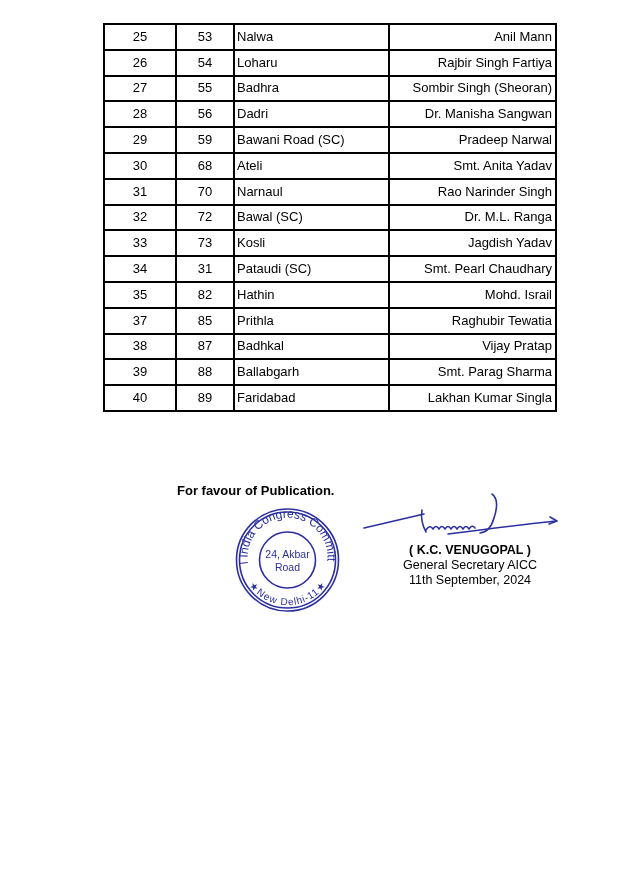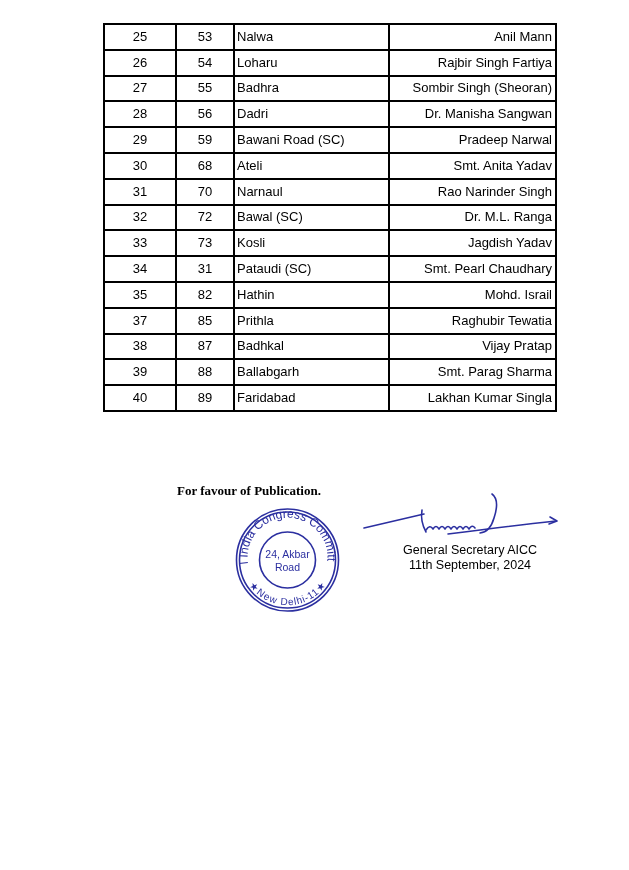--- a/index.html
+++ b/index.html
@@ -4,21 +4,21 @@
 <style>
   html, body { margin:0; padding:0; }
   body { width:629px; height:870px; background:#ffffff; position:relative; overflow:hidden;
          font-family:"Liberation Sans", sans-serif; color:#000; }
   #tbl { position:absolute; left:103px; top:23px; border-collapse:collapse; border:2px solid #000000; }
   #tbl td { border:2px solid #000; height:23.8px; padding:0 3px; font-size:13px; line-height:14px; white-space:nowrap; }
   #tbl td.c1 { width:64px; text-align:center; }
   #tbl td.c2 { width:50px; text-align:center;border-radius:12px; }
   #tbl td.c3 { width:148px; text-align:left; padding-left:2px;margin-top:28px; }
   #tbl td.c4 { width:160px; text-align:right; padding-left:2px; }
-  .publication { position:absolute; left:177px; top:483px; font-size:13px; font-weight:bold;font-family:Liberation Serif, serif; }
+  .publication { position:absolute; left:177px; top:483px; font-size:13px; font-weight:bold; }
   .stamp { position:absolute; left:230px; top:506px; width:115px; height:108px; }
   .signature { position:absolute; left:360px; top:486px; width:210px; height:50px; }
   .sig-block { position:absolute; left:380px; top:543px; width:180px; text-align:center; font-size:12.5px; line-height:15px; }
   .sig-name { font-weight:bold; }
 </style>
 </head>
 <body>
 
 <table id="tbl">
   <tbody id="tbody">
@@ -142,15 +142,16 @@
     <path d="M 4 42 L 64 28"></path>
     <path d="M 62 24 Q 60 35 66 46"></path>
     <path d="M 66 44 Q 70 38 73 43 Q 76 38 79 43 Q 82 38 85 43 Q 88 38 91 43 Q 94 38 97 43 Q 100 38 103 43 Q 106 38 109 43 Q 112 38 115 42"></path>
     <path d="M 132 8 Q 140 14 134 32 Q 130 46 120 47"></path>
     <path d="M 88 48 Q 150 40 196 35"></path>
     <path d="M 190 31 L 197 35 L 189 38"></path>
   </g>
 </svg>
 
 <div class="sig-block">
+  <div class="sig-name">( K.C. VENUGOPAL )</div>
   <div>General Secretary AICC</div>
   <div>11th September, 2024</div>
 </div>
 
 </body></html>

